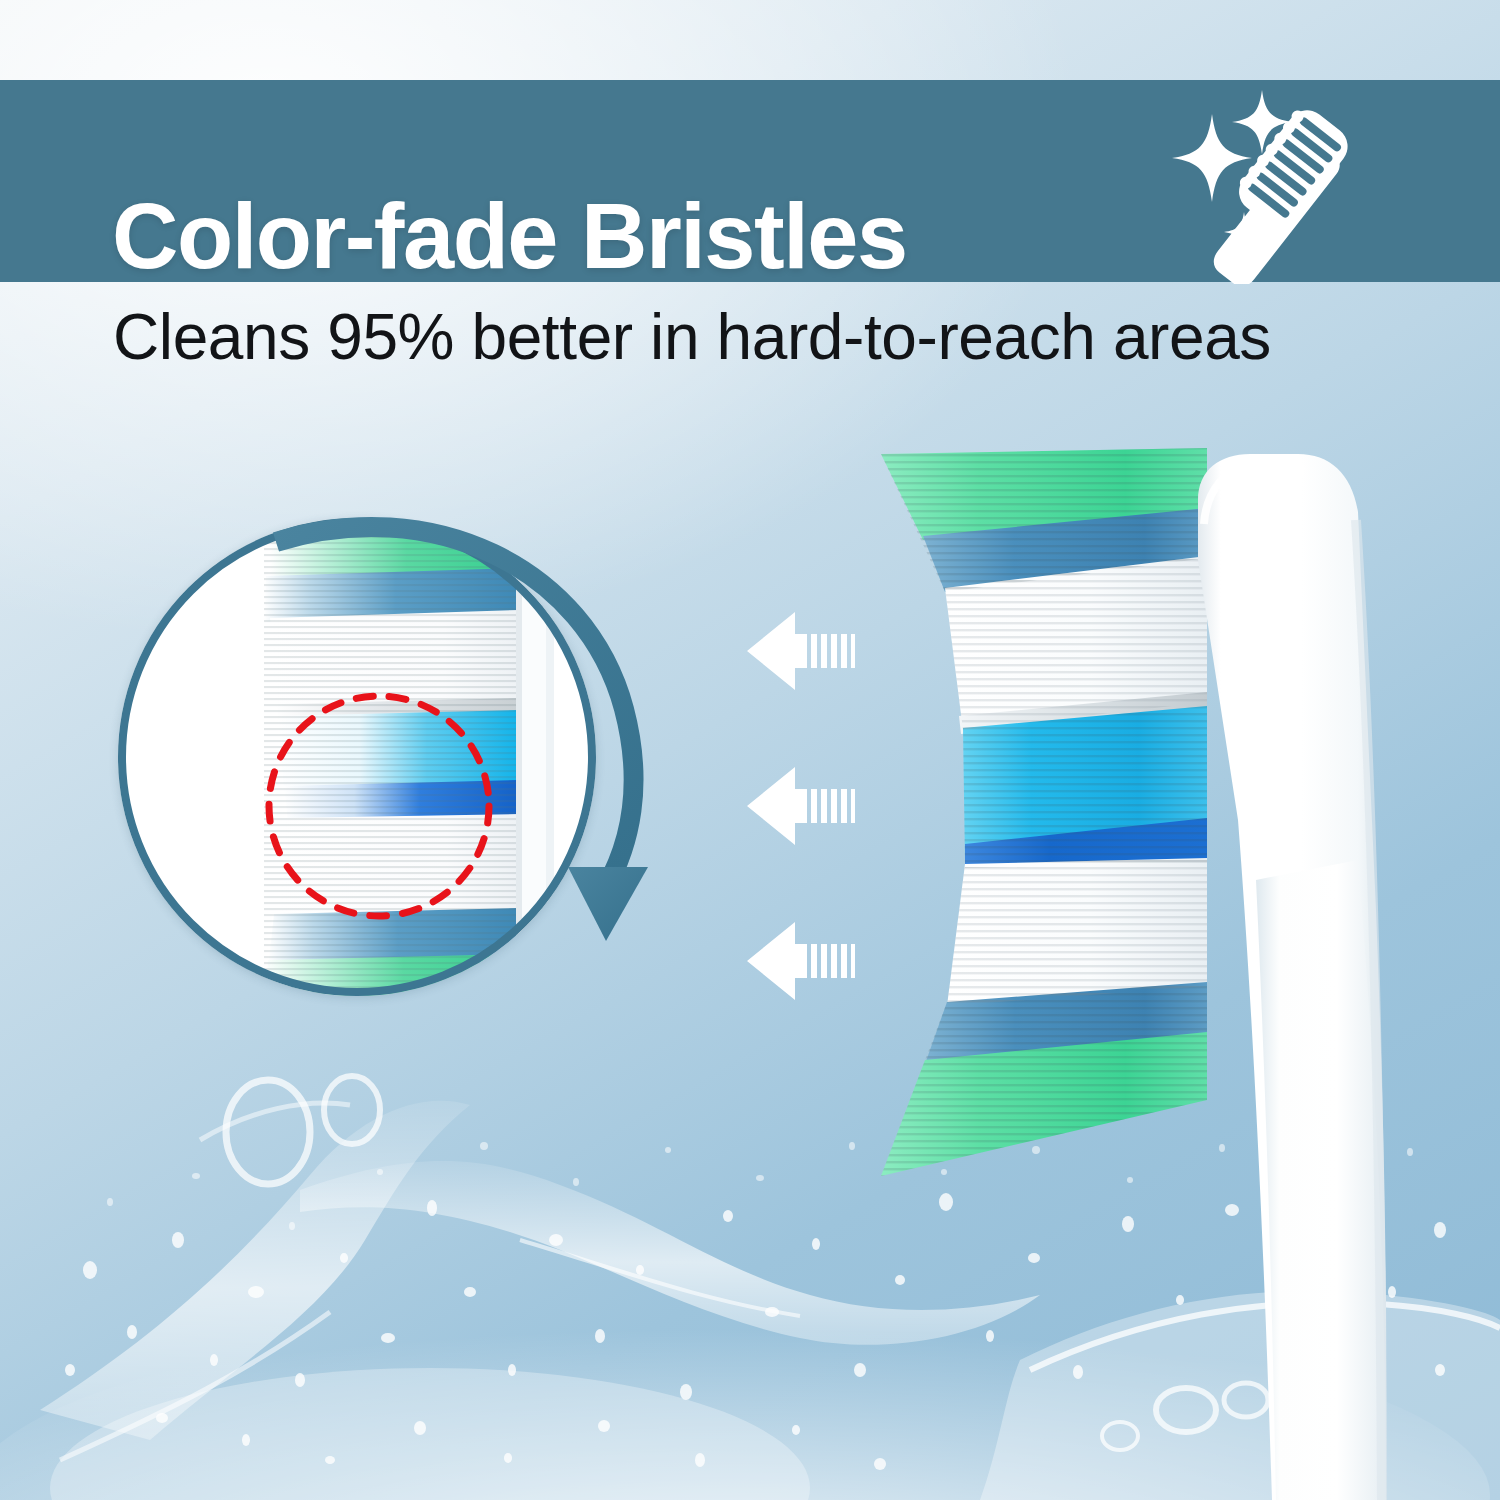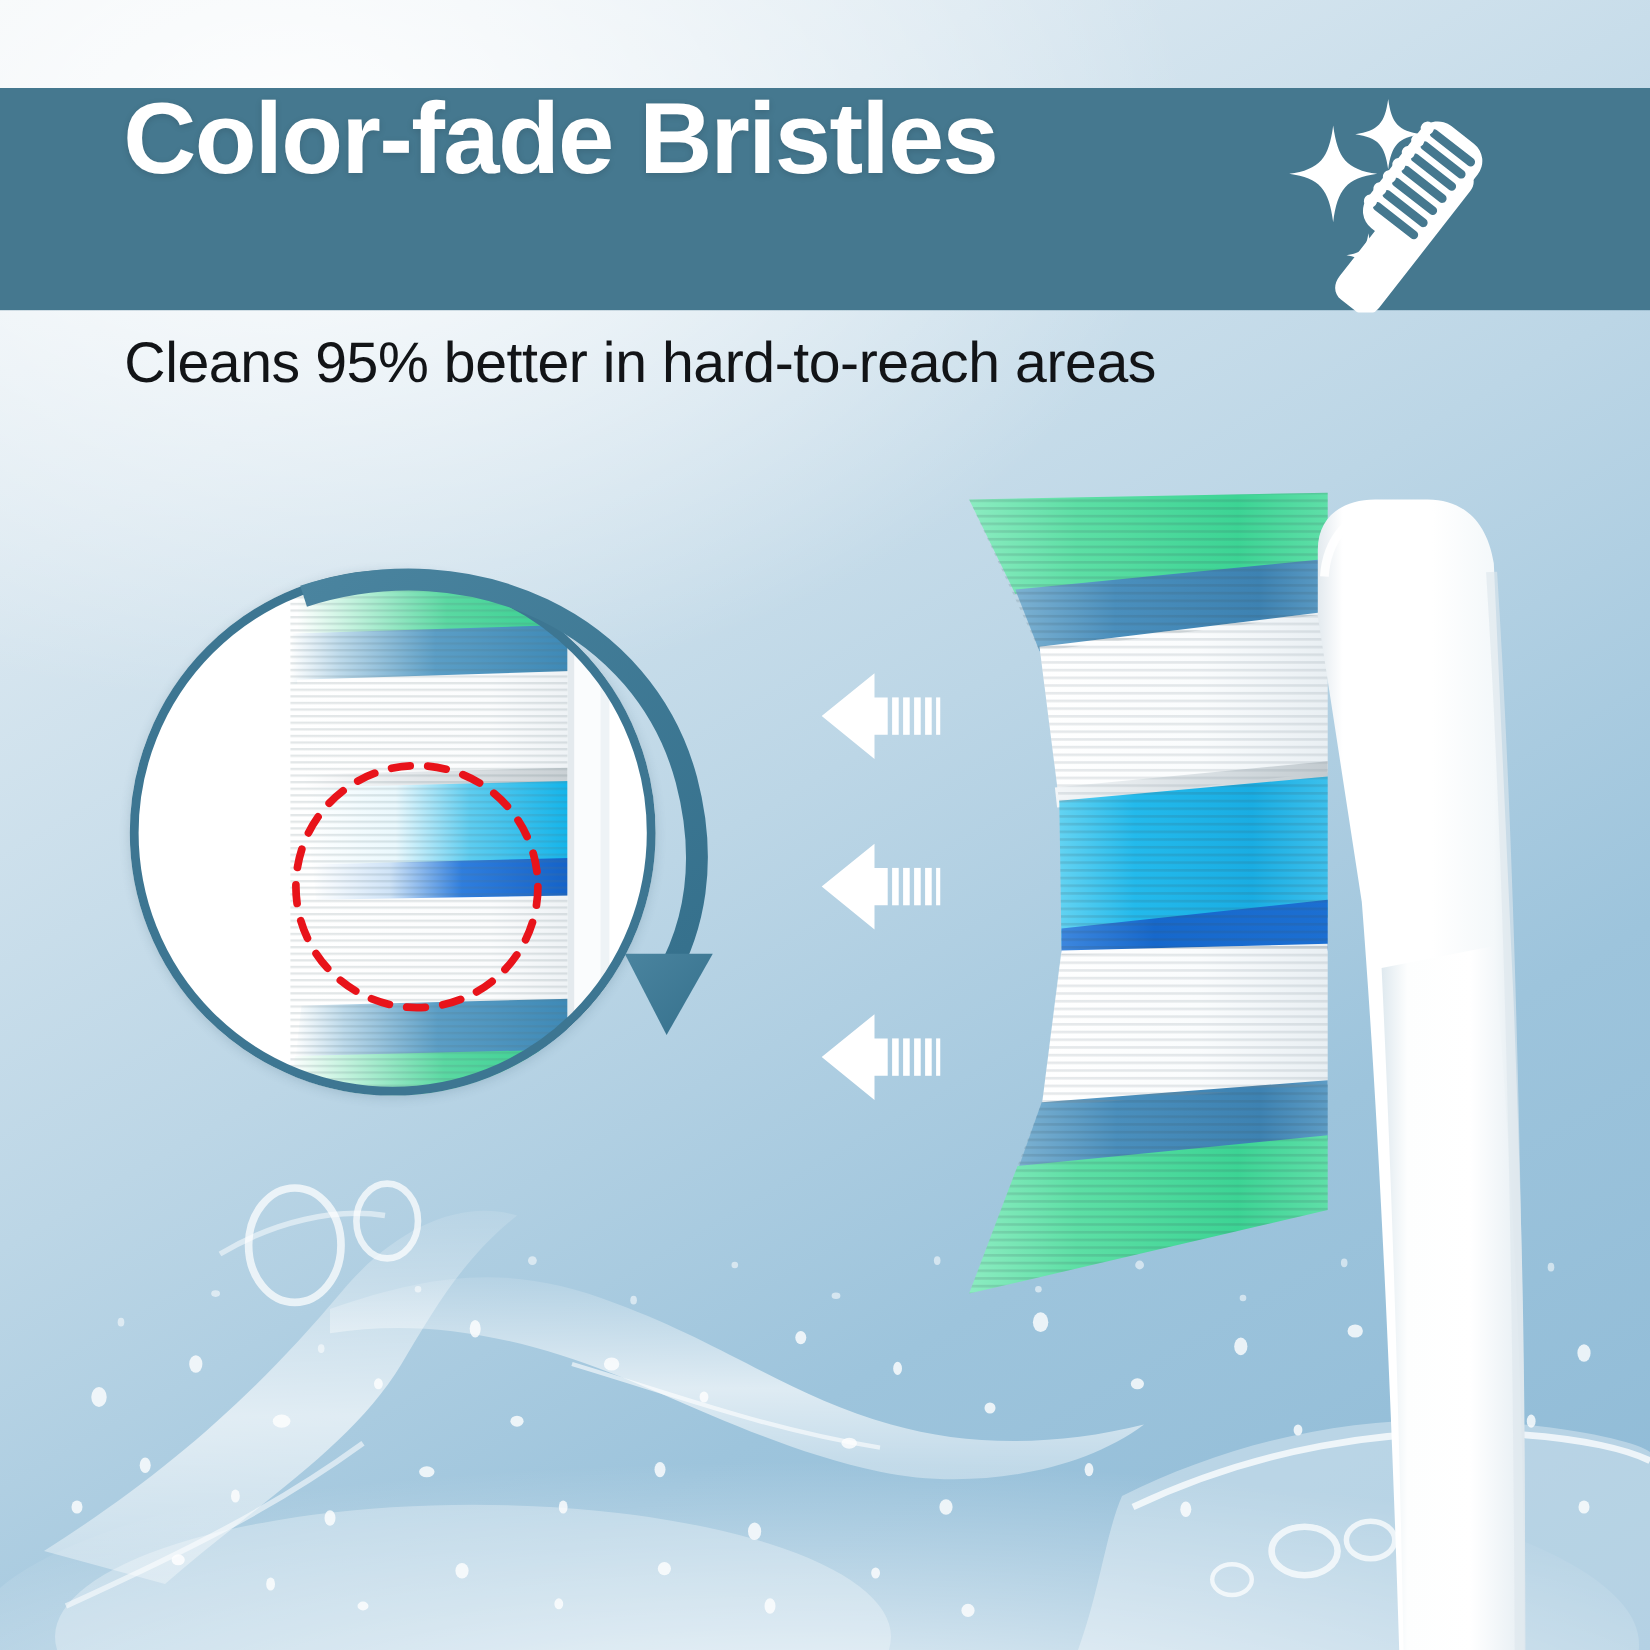--- a/index.html
+++ b/index.html
@@ -15,40 +15,40 @@
   }
 
   
   .splash{position:absolute;left:0;bottom:0;width:1500px;height:560px;overflow:hidden;}
   .splash svg{position:absolute;left:0;bottom:0;}
 
   
   .banner{
     position:absolute;left:0;top:80px;width:1500px;height:202px;
     background:#45788f;
-    display:flex;align-items:flex-start;
+    display:flex;align-items:flex-end;
   }
   .banner-title{
     margin-left:112px;
     color:#ffffff;
     font-size:92px;
     font-weight:bold;
     letter-spacing:-1.5px;
     line-height:1;
     white-space:nowrap;
     text-shadow:0 2px 7px rgba(0,0,0,.13);
   }
   .brush-icon{
     position:absolute;right:60px;top:-2px;width:300px;height:206px;
   }
 
   
   .subtitle{
     position:absolute;left:113px;top:300px;
-    font-size:52px;color:#121417;font-weight:500;
+    font-size:64px;color:#121417;font-weight:500;
     letter-spacing:-.4px;white-space:nowrap;
   }
 
   
   .mag-wrap{position:absolute;left:100px;top:495px;width:600px;height:600px;}
   .mag-circle{
     position:absolute;left:18px;top:23px;width:478px;height:478px;
     border-radius:50%;background:#ffffff;overflow:hidden;
     box-shadow:0 2px 10px rgba(40,80,100,.18);
   }

